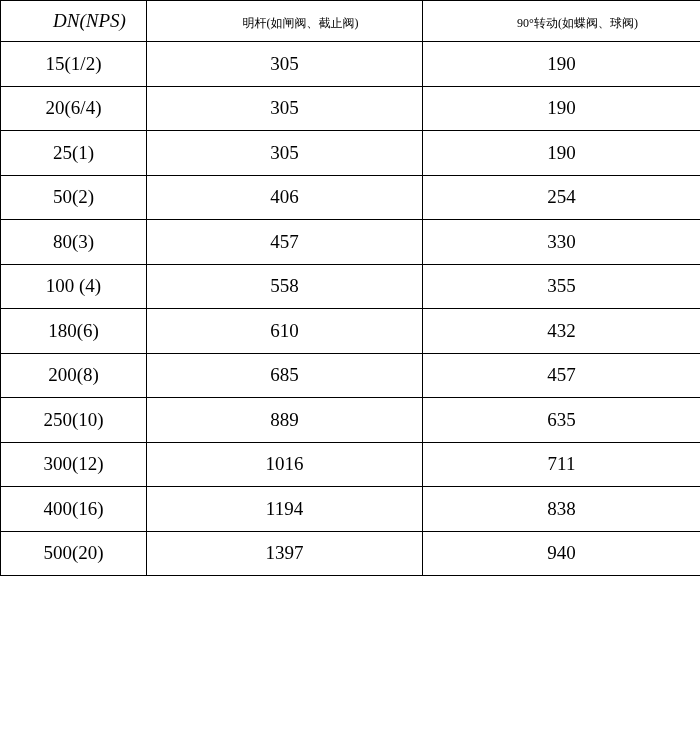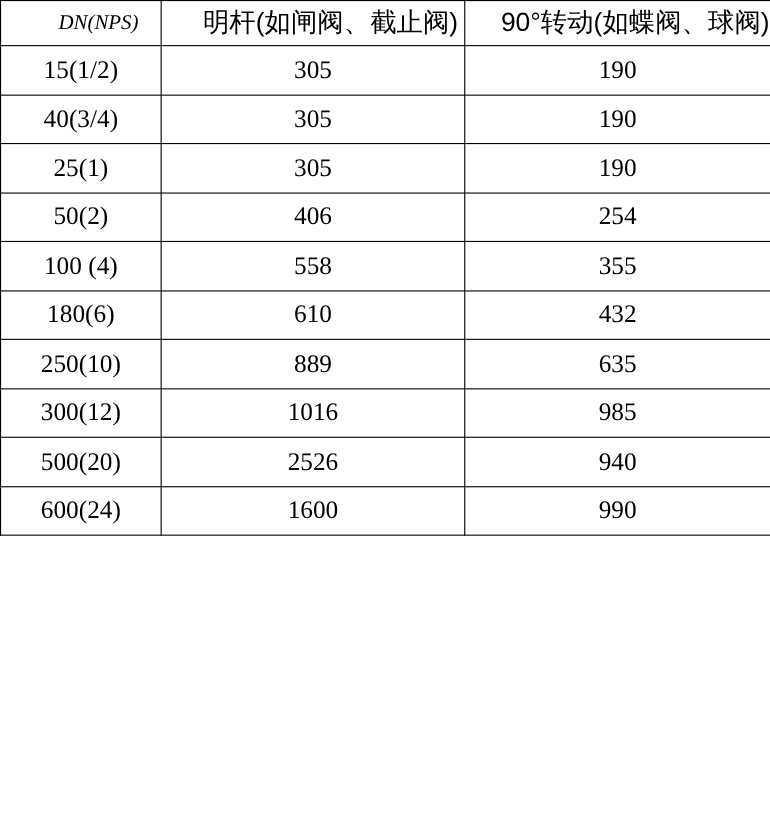--- a/index.html
+++ b/index.html
@@ -27,39 +27,39 @@
   table.spec-table col.c0 { width: 146px; }
   table.spec-table col.c1 { width: 276px; }
   table.spec-table col.c2 { width: 278px; }
 
   table.spec-table th,
   table.spec-table td {
     border: 1px solid #000000;
     text-align: center;
     vertical-align: middle;
     font-weight: normal;
-    font-size: 23px;
+    font-size: 19px;
     padding: 0;
     height: 43.5px;
     line-height: 1.15;
     white-space: nowrap;
   }
   table.spec-table thead th {
     height: 40px;
     font-size: 19px;
     padding-left: 32px;
   }
   .head-dn {
     font-style: italic;
     font-family: "Liberation Serif", "DejaVu Serif", serif;
   }
   .head-cjk {
     font-style: normal;
-    font-family: Liberation Sans, sans-serif;
-    font-size: 24px;
+    font-family: Liberation Serif, serif;
+    font-size: 12px;
   }
   .frac {
     display: inline-block;
     vertical-align: -0.05em;
     font-size: 0.78em;
     text-align: center;
     line-height: 1;
     position: relative;
     top: -0.05em;
   }
@@ -96,59 +96,69 @@
         </th>
       </tr>
     </thead>
     <tbody id="tbody">
         <tr>
           <td>15(1/2)</td>
           <td>305</td>
           <td>190</td>
         </tr>
         <tr>
-          <td>40(3/4)</td>
+          <td>20(6/4)</td>
           <td>305</td>
           <td>190</td>
         </tr>
         <tr>
           <td>25(1)</td>
           <td>305</td>
           <td>190</td>
         </tr>
         <tr>
           <td>50(2)</td>
           <td>406</td>
           <td>254</td>
         </tr>
         <tr>
+          <td>80(3)</td>
+          <td>457</td>
+          <td>330</td>
+        </tr>
+        <tr>
           <td>100 (4)</td>
           <td>558</td>
           <td>355</td>
         </tr>
         <tr>
           <td>180(6)</td>
           <td>610</td>
           <td>432</td>
         </tr>
         <tr>
+          <td>200(8)</td>
+          <td>685</td>
+          <td>457</td>
+        </tr>
+        <tr>
           <td>250(10)</td>
           <td>889</td>
           <td>635</td>
         </tr>
         <tr>
           <td>300(12)</td>
           <td>1016</td>
-          <td>985</td>
+          <td>711</td>
+        </tr>
+        <tr>
+          <td>400(16)</td>
+          <td>1194</td>
+          <td>838</td>
         </tr>
         <tr>
           <td>500(20)</td>
-          <td>2526</td>
+          <td>1397</td>
           <td>940</td>
-        </tr>
-        <tr>
-          <td>600(24)</td>
-          <td>1600</td>
-          <td>990</td>
         </tr>
       </tbody>
   </table>
 </div>
 
 </body></html>

